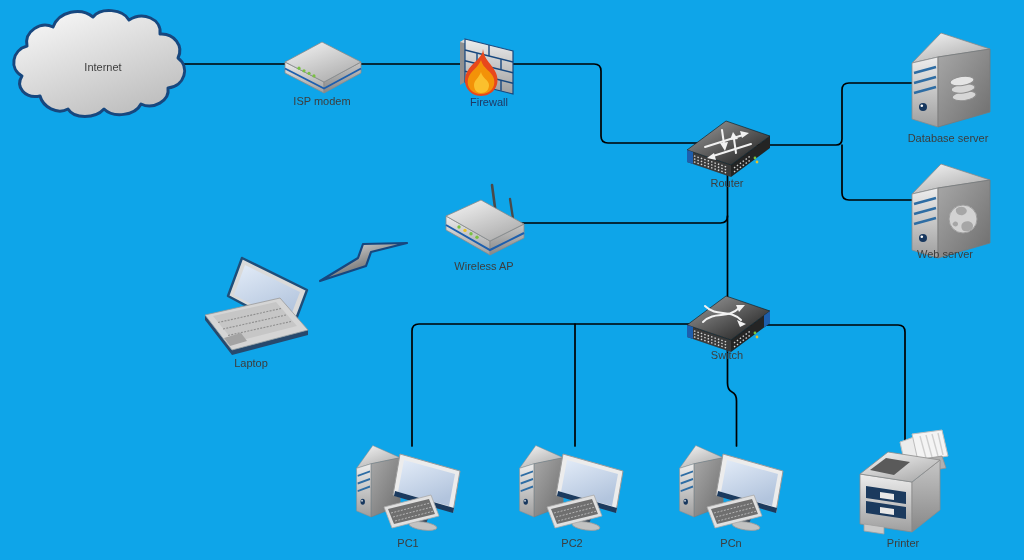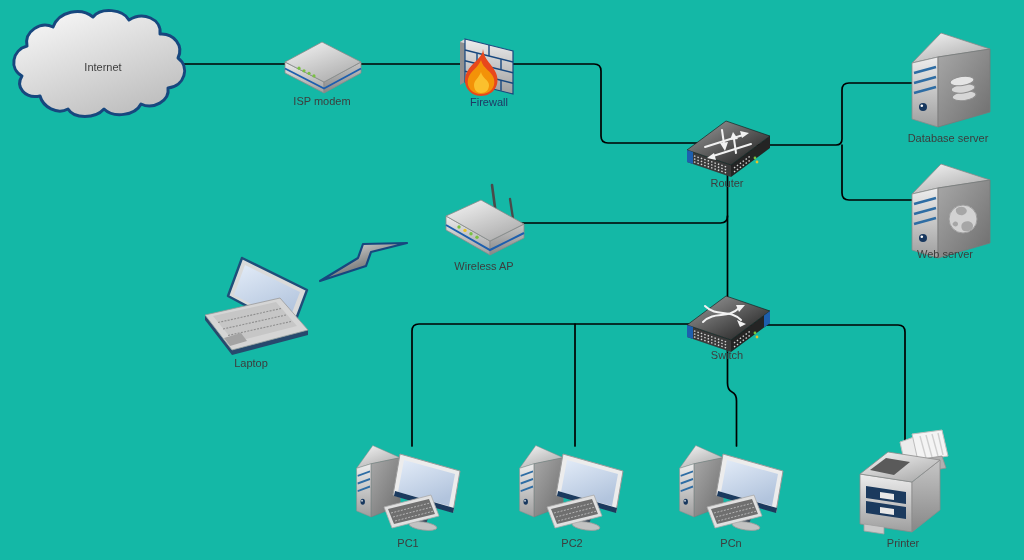--- a/index.html
+++ b/index.html
@@ -1,16 +1,16 @@
 <!DOCTYPE html>
 <html><head>
 <meta charset="utf-8">
 <style>
   html,body{margin:0;padding:0;background:#ffffff;}
-  .stage{position:relative;width:1024px;height:560px;background:#14b8a6;overflow:hidden;}
+  .stage{position:relative;width:1024px;height:560px;background:#0ea5e9;overflow:hidden;}
   svg{display:block;}
   .lbl{font-family:"Liberation Sans",sans-serif;font-size:11px;fill:#3d3d3d;text-anchor:middle;}
   .lbl-blue{fill:#1f3864;}
   .edge{fill:none;stroke:#000000;stroke-width:1.7;stroke-linecap:round;stroke-linejoin:round;}
   .glyph{fill:none;stroke:#f2f2f2;stroke-width:2;stroke-linecap:round;}
   .ghead{fill:#f2f2f2;stroke:none;}
   .ports{fill:none;stroke:#d0d0d0;stroke-width:1.4;stroke-dasharray:1.5 2.1;}
   .mortar{stroke:#17477e;stroke-width:1.4;stroke-linecap:butt;}
   .stripe{stroke:#2e6da4;stroke-width:2.6;stroke-linecap:butt;}
 </style>

